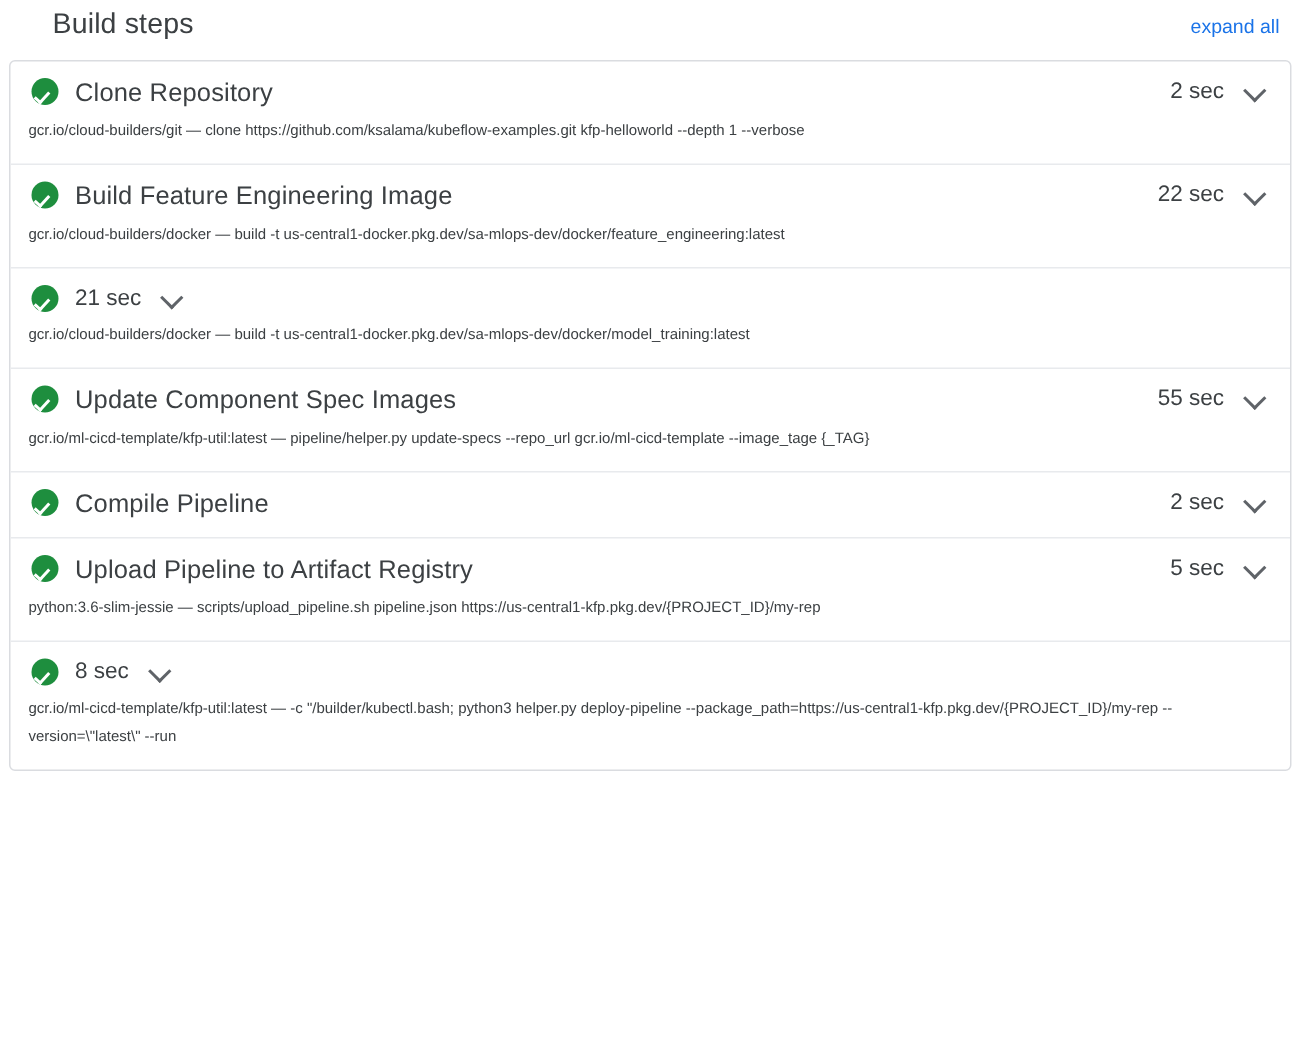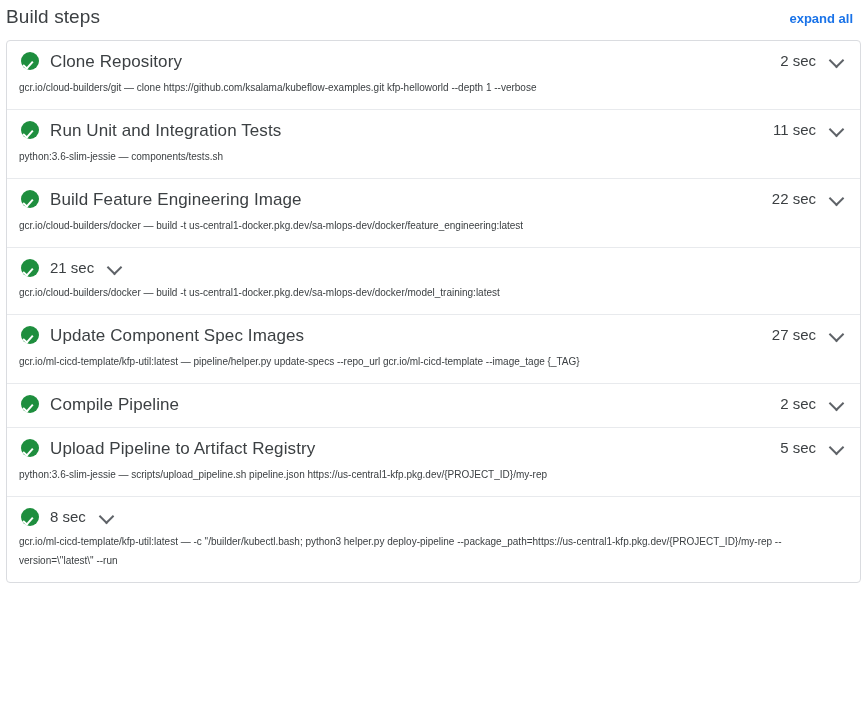--- a/index.html
+++ b/index.html
@@ -23,27 +23,27 @@
     display: flex;
     align-items: baseline;
     justify-content: space-between;
     padding: 6px 10px 12px 6px;
   }
   .header-title {
     font-size: 19px;
     color: #3c4043;
     font-weight: 400;
     letter-spacing: 0.1px;
+    margin-left: 29px;
   }
   .expand-all {
     font-size: 13px;
     color: #1a73e8;
     cursor: pointer;
     padding-right: 4px;
-    font-weight: bold;
   }
   .steps-card {
     margin: 0 6px;
     border: 1px solid #dadce0;
     border-radius: 4px;
     background: #fff;
     overflow: hidden;
   }
   .step {
     border-bottom: 1px solid #e8eaed;
@@ -136,29 +136,20 @@
     <div class="step">
       <div class="step-top">
         <span class="status-icon"></span>
         <span class="step-name">Clone Repository</span>
         <span class="step-duration">2 sec</span>
         <span class="chevron"></span>
       </div>
       <div class="step-args">gcr.io/cloud-builders/git — clone https://github.com/ksalama/kubeflow-examples.git kfp-helloworld --depth 1 --verbose</div>
     </div>
 
-    <div class="step">
-      <div class="step-top">
-        <span class="status-icon"></span>
-        <span class="step-name">Run Unit and Integration Tests</span>
-        <span class="step-duration">11 sec</span>
-        <span class="chevron"></span>
-      </div>
-      <div class="step-args">python:3.6-slim-jessie — components/tests.sh</div>
-    </div>
 
     <div class="step">
       <div class="step-top">
         <span class="status-icon"></span>
         <span class="step-name">Build Feature Engineering Image</span>
         <span class="step-duration">22 sec</span>
         <span class="chevron"></span>
       </div>
       <div class="step-args">gcr.io/cloud-builders/docker — build -t us-central1-docker.pkg.dev/sa-mlops-dev/docker/feature_engineering:latest</div>
     </div>
@@ -169,21 +160,21 @@
         <span class="step-duration">21 sec</span>
         <span class="chevron"></span>
       </div>
       <div class="step-args">gcr.io/cloud-builders/docker — build -t us-central1-docker.pkg.dev/sa-mlops-dev/docker/model_training:latest</div>
     </div>
 
     <div class="step">
       <div class="step-top">
         <span class="status-icon"></span>
         <span class="step-name">Update Component Spec Images</span>
-        <span class="step-duration">27 sec</span>
+        <span class="step-duration">55 sec</span>
         <span class="chevron"></span>
       </div>
       <div class="step-args">gcr.io/ml-cicd-template/kfp-util:latest — pipeline/helper.py update-specs --repo_url gcr.io/ml-cicd-template --image_tage {_TAG}</div>
     </div>
 
     <div class="step">
       <div class="step-top">
         <span class="status-icon"></span>
         <span class="step-name">Compile Pipeline</span>
         <span class="step-duration">2 sec</span>

